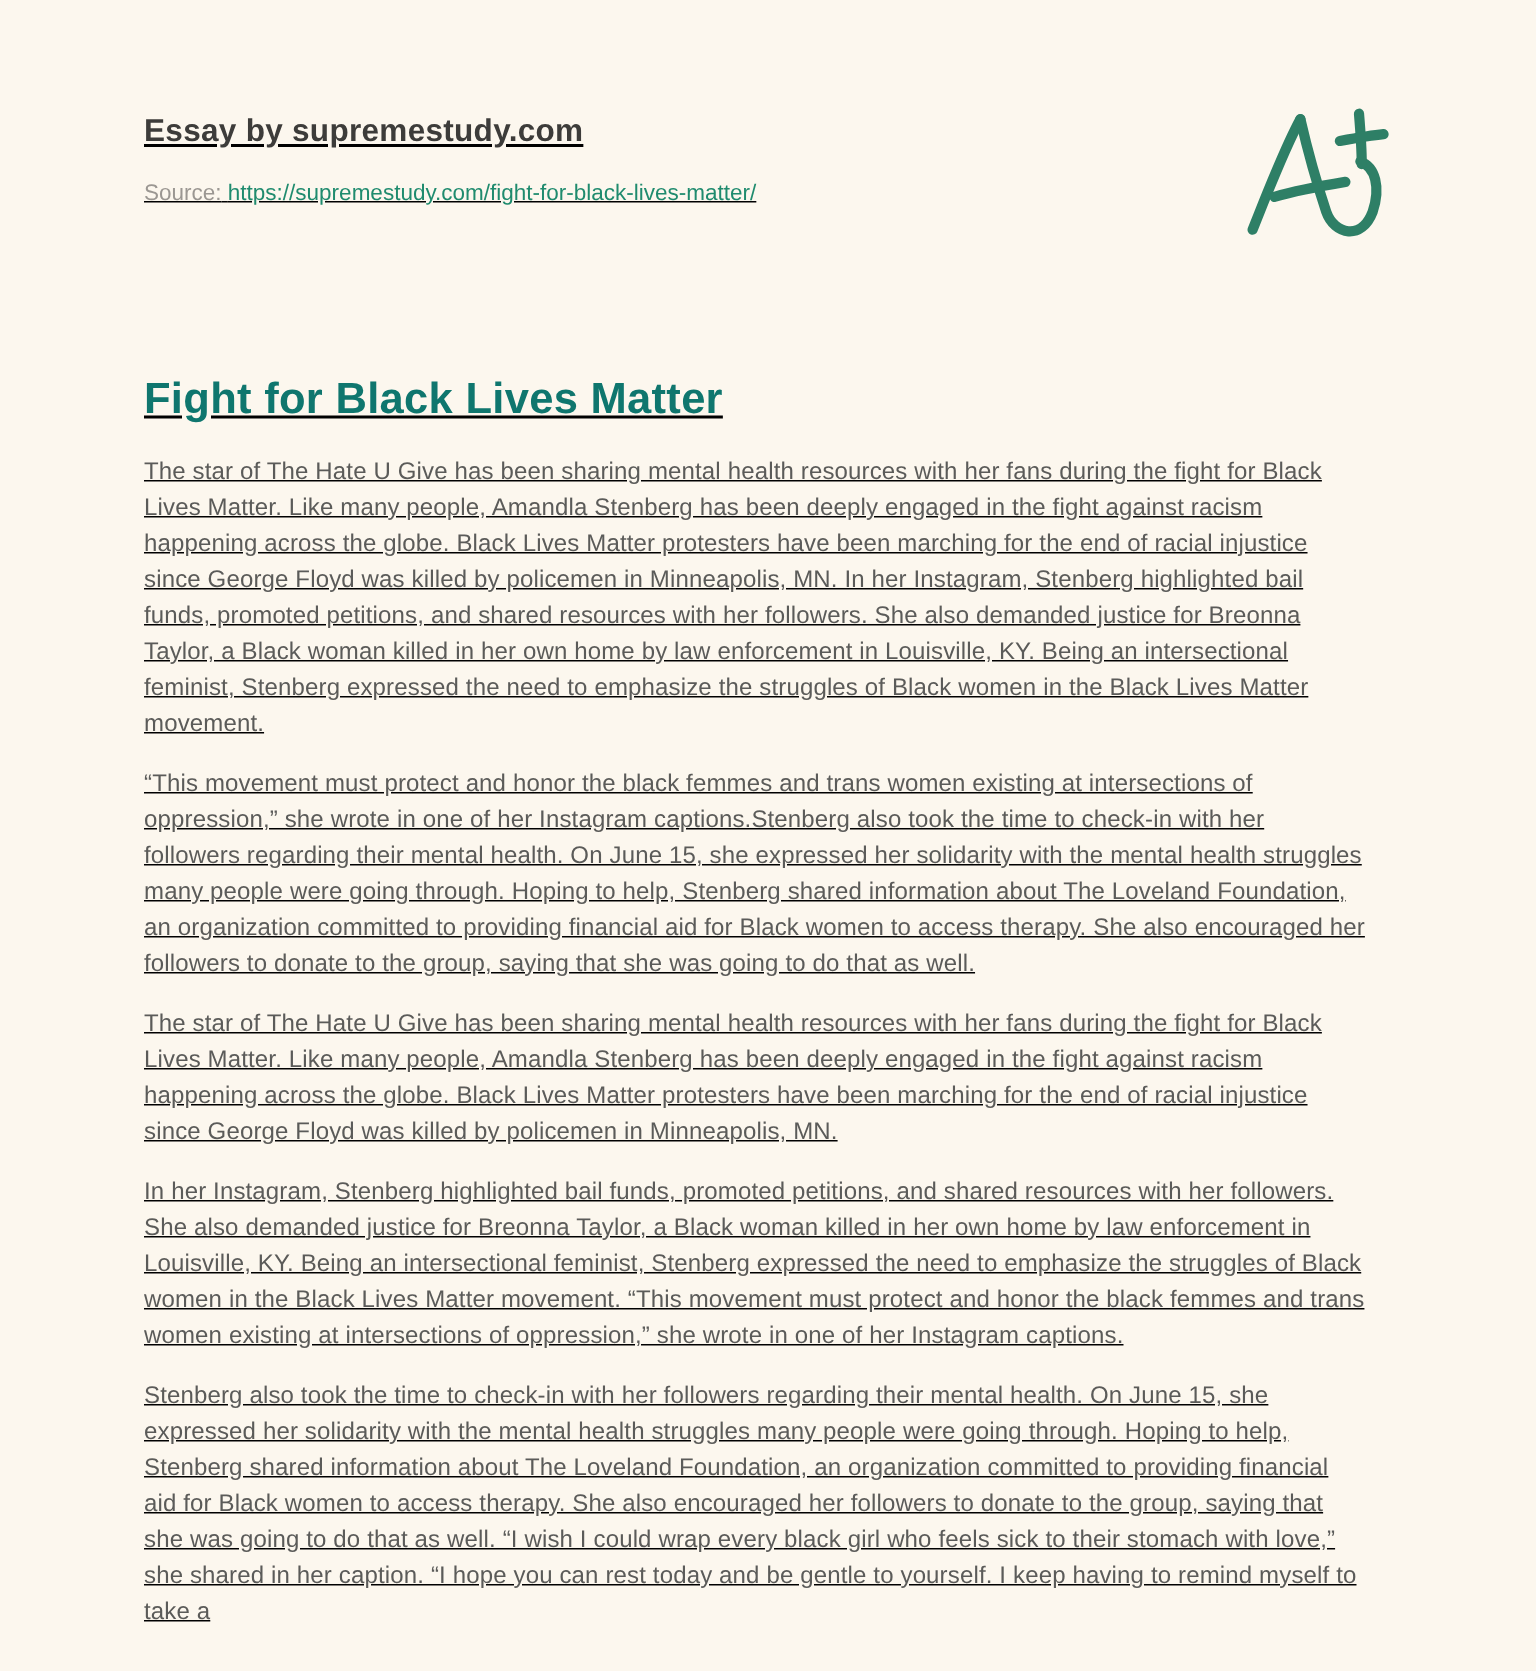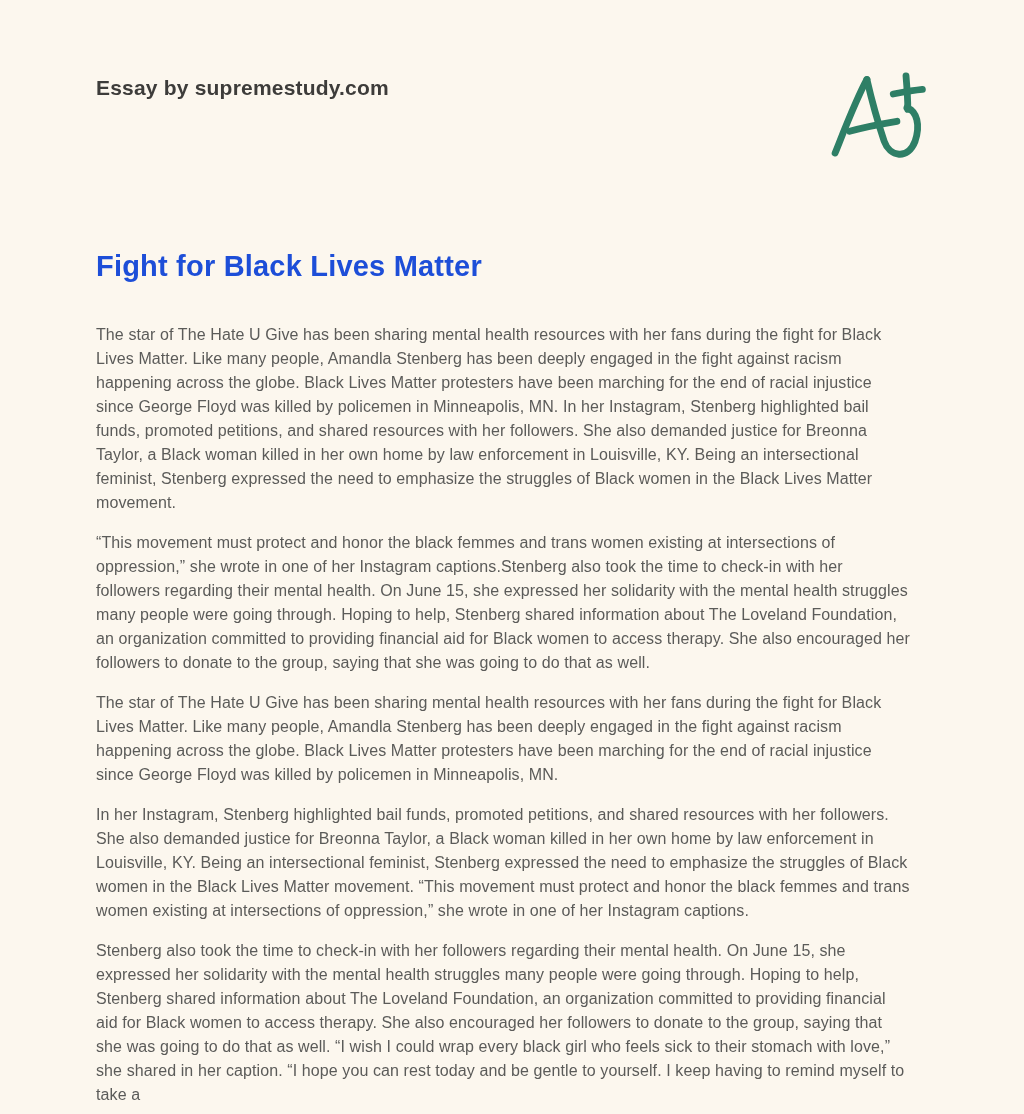--- a/index.html
+++ b/index.html
@@ -8,20 +8,21 @@
     width: 1024px;
     height: 1114px;
     overflow: hidden;
     background: #fcf7ee;
     font-family: "Liberation Sans", sans-serif;
   }
   .page {
     width: 1024px;
     height: 1114px;
     padding: 76px 104px 0 96px;
+    text-decoration: underline;
   }
   .header-row {
     display: flex;
     justify-content: space-between;
     align-items: flex-start;
   }
   .site-title {
     margin: 0 0 20px 0;
     font-size: 21px;
     font-weight: 700;
@@ -37,42 +38,46 @@
     text-decoration: none;
   }
   .logo-box {
     width: 100px;
     height: 92px;
     margin-top: -8px;
     margin-right: -6px;
     flex: 0 0 auto;
   }
   .article-title {
-    margin: 90px 0 40px 0;
+    margin: 90px 0 20px 0;
     font-size: 29px;
     font-weight: 700;
     letter-spacing: 0.2px;
-    color: #1d4ed8;
+    color: #0f766e;
   }
   .article-body p {
     margin: 0 10px 16px 0;
     font-size: 16px;
     line-height: 24px;
     letter-spacing: 0.1px;
     color: #5b5b59;
   }
 </style>
 </head>
 <body>
 
 <div class="page">
 
   <div class="header-row">
     <div class="header-left">
       <h2 class="site-title">Essay by supremestudy.com</h2>
+      <div class="source-line">
+        <span>Source:</span>
+        <a href="#" class="source-link">https://supremestudy.com/fight-for-black-lives-matter/</a>
+      </div>
     </div>
 
     <div class="logo-box">
       <svg width="100" height="92" viewBox="0 0 110 100" fill="none" xmlns="http://www.w3.org/2000/svg">
         <g stroke="#2e7f66" stroke-width="7.5" stroke-linecap="round" fill="none">
 
           <path d="M10,93 C22,63 33,34 45,12"></path>
 
           <path d="M45,12 C51,38 58,62 64,80 C70,97 90,101 98,80 C104,62 100,47 89,43"></path>
 

